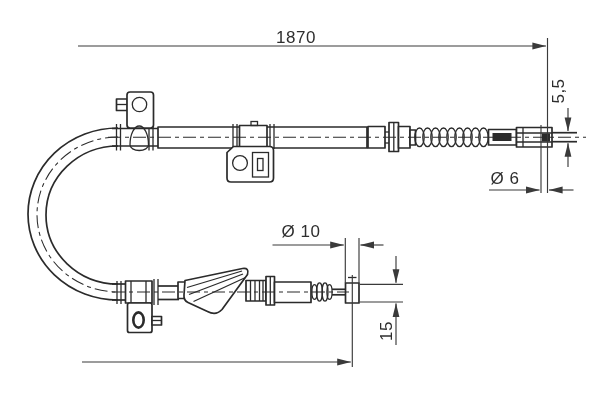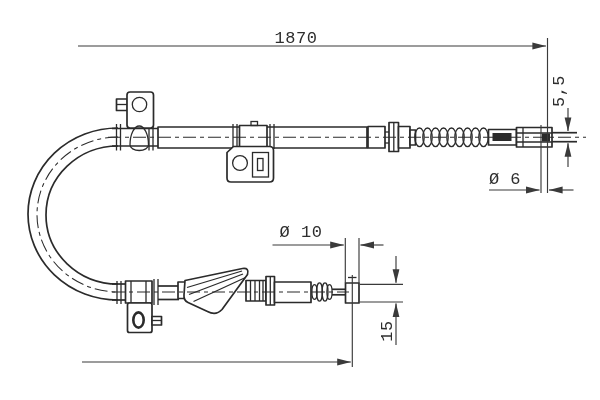--- a/index.html
+++ b/index.html
@@ -1,17 +1,17 @@
 <!DOCTYPE html>
 <html><head>
 <meta charset="utf-8">
 <style>
   html,body{margin:0;padding:0;background:#ffffff;}
   .stage{position:relative;width:600px;height:400px;background:#ffffff;overflow:hidden;
-         font-family:Liberation Mono, monospace;}
+         font-family:Liberation Sans, sans-serif;}
   svg{display:block}
   .part{fill:#ffffff;stroke:#2b2b2b;stroke-width:1.7;stroke-linejoin:round;}
   .partline{fill:none;stroke:#2b2b2b;stroke-width:1.7;stroke-linecap:butt;}
   .detail{fill:none;stroke:#2b2b2b;stroke-width:1.3;}
   .solid{fill:#2b2b2b;stroke:none;}
   .center{fill:none;stroke:#2b2b2b;stroke-width:1.05;stroke-dasharray:13 4 4 4;}
   .dim{fill:none;stroke:#3a3a3a;stroke-width:1.15;}
   .dimtxt{fill:#2e2e2e;font-size:17px;letter-spacing:0.5px;}
   .arrhead{fill:#3a3a3a;}
 </style>

